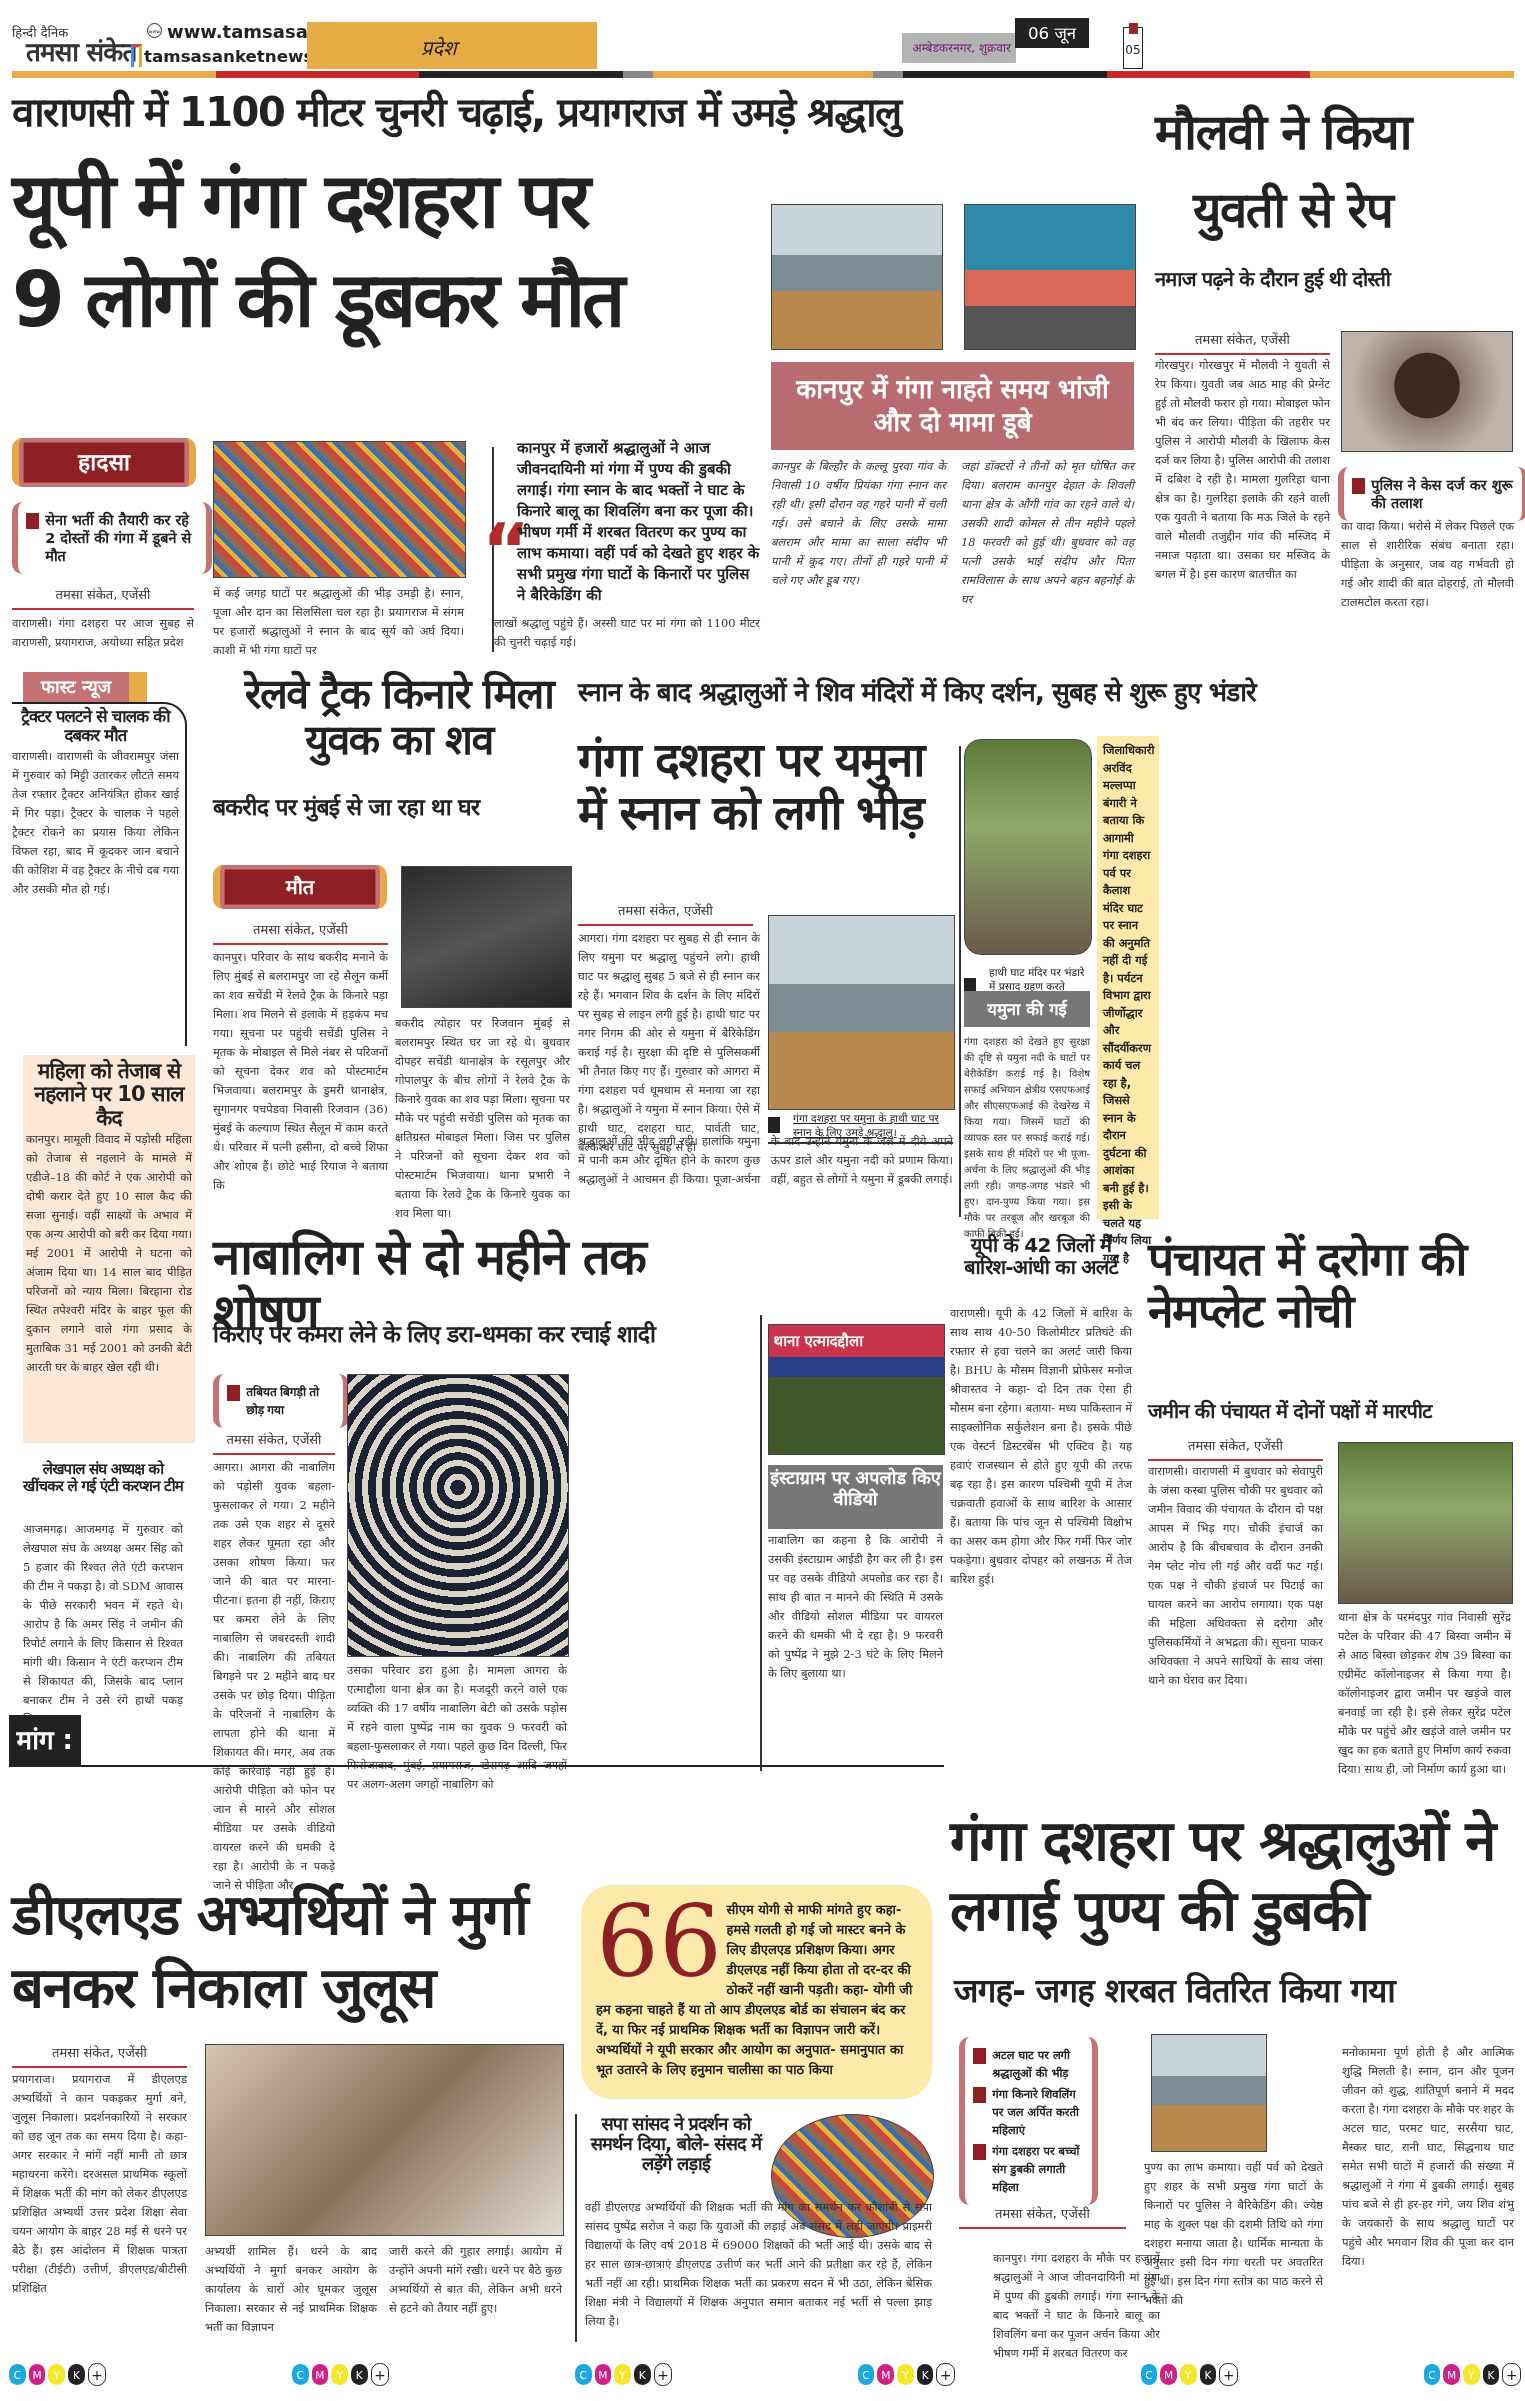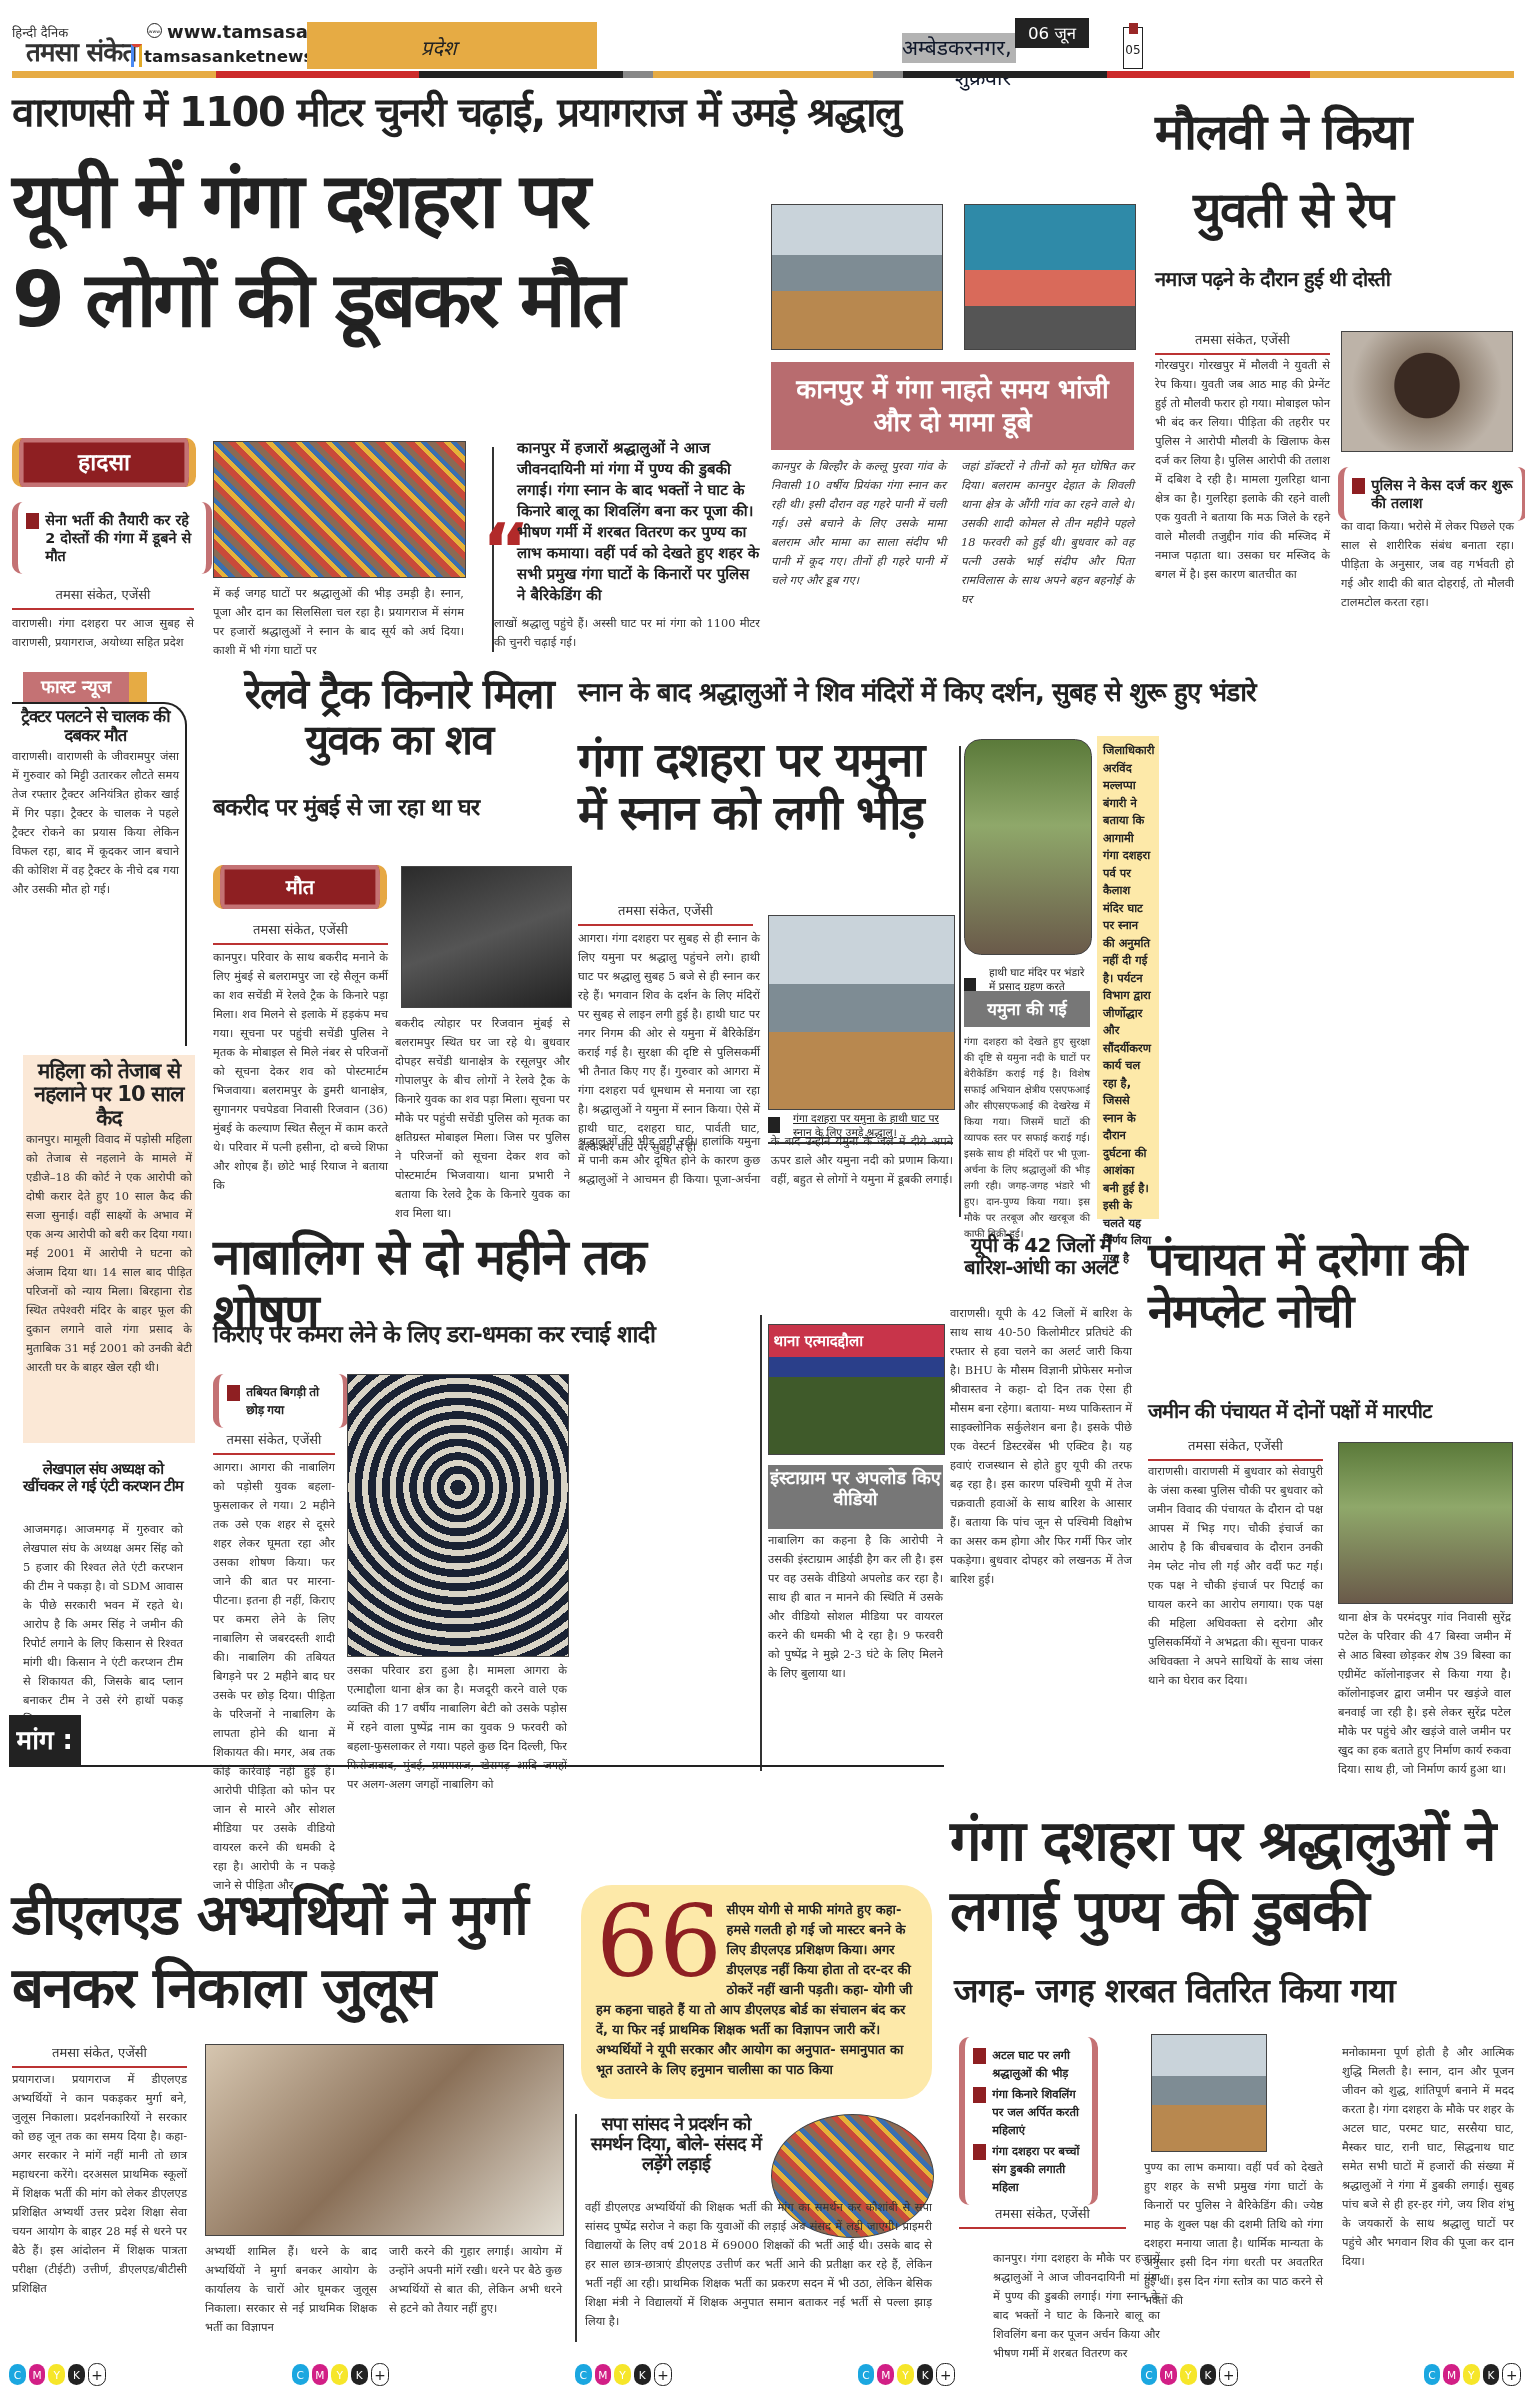--- a/index.html
+++ b/index.html
@@ -34,21 +34,21 @@
 <div class="abs" style="left:0;top:0;width:1526px;height:73px;">
   <div class="abs" style="left:12px;top:23px;font-size:13px;color:#333;">हिन्दी दैनिक</div>
   <div class="abs" style="left:26px;top:33px;font-size:26px;font-weight:bold;color:#333;letter-spacing:-0.8px;">तमसा संकेत</div>
   <div class="abs" style="left:131px;top:44px;width:10.6px;height:23px;border-left:3px solid #4a8af4;border-right:3px solid #e2aa27;border-top:3px solid #d94436;box-sizing:border-box;"></div>
   <div class="abs" style="left:147px;top:23px;width:15px;height:15px;border:1.5px solid #222;border-radius:50%;font-size:4.6px;text-align:center;line-height:15px;box-sizing:border-box;">www</div>
   <div class="abs" style="left:167px;top:21px;font-size:18px;font-weight:bold;color:#222;">www.tamsasanket.com</div>
   <div class="abs" style="left:144px;top:46px;font-size:16.7px;font-weight:bold;color:#222;">tamsasanketnews24@gmail.com</div>
   <div class="abs" style="left:307px;top:22px;width:290px;height:47px;background:#e6ab44;font-style:italic;">
     <div style="padding:12px 0 0 114px;font-size:20px;color:#222;">प्रदेश</div>
   </div>
-  <div class="abs" style="left:902px;top:33px;width:109px;height:30px;background:#b3b3b3;font-size:21px;line-height:30px;text-align:right;padding-right:4.6px;color:#0f172a;">अम्बेडकरनगर, शुक्रवार</div>
+  <div class="abs" style="left:902px;top:33px;width:109px;height:30px;background:#b3b3b3;font-size:12px;line-height:30px;text-align:right;padding-right:4.6px;color:#701a75;">अम्बेडकरनगर, शुक्रवार</div>
   <div class="abs" style="left:1015px;top:18px;width:74px;height:30px;background:#222;color:#fff;font-size:16.7px;line-height:30px;text-align:center;">06 जून 2025</div>
   <div class="abs" style="left:1123px;top:27px;width:18px;height:40px;border:1.5px solid #222;">
     <div style="width:9px;height:10.6px;background:#9a2828;margin:-4.6px auto 0;"></div>
     <div style="text-align:center;font-size:12px;margin-top:9px;color:#222;">05</div>
   </div>
   <div class="abs" style="left:12px;top:71px;width:1502px;height:6.8px;display:flex;">
     <div style="flex:1;background:#e6ab44;"></div>
       <div style="flex:1;background:#cc2a2a;"></div>
       <div style="flex:1;background:#222;"></div>
     <div style="width:30px;background:#888;"></div>

